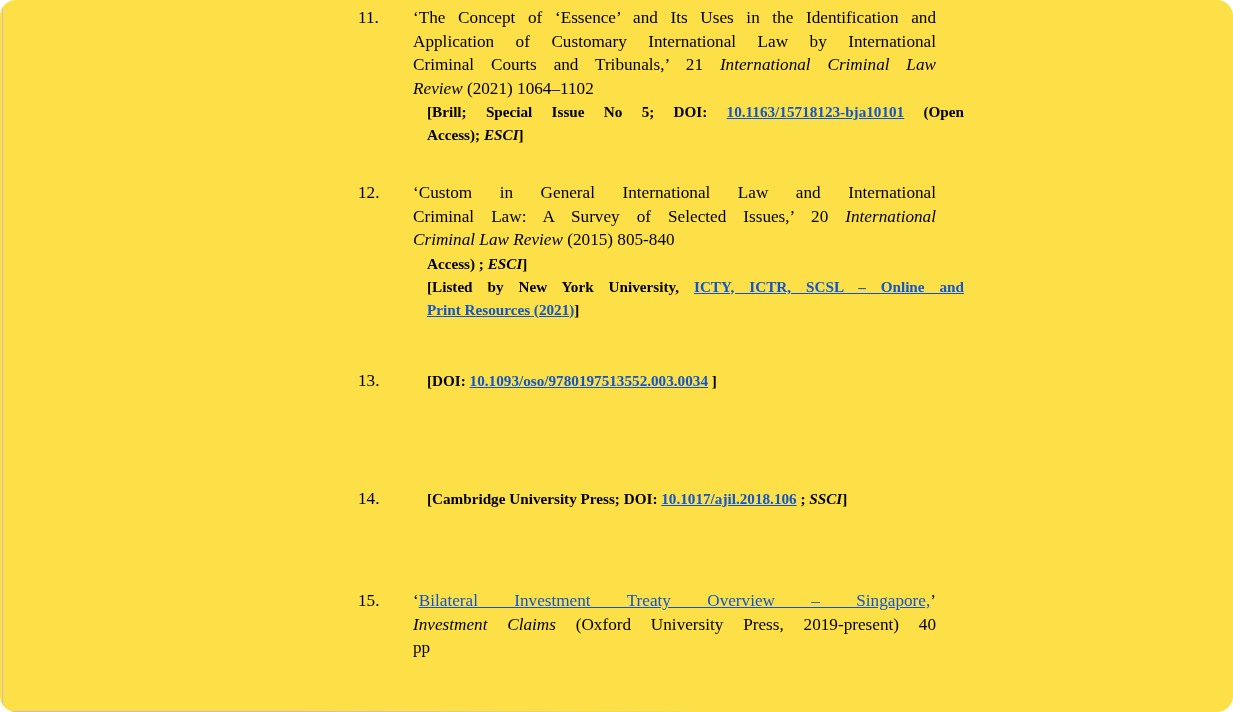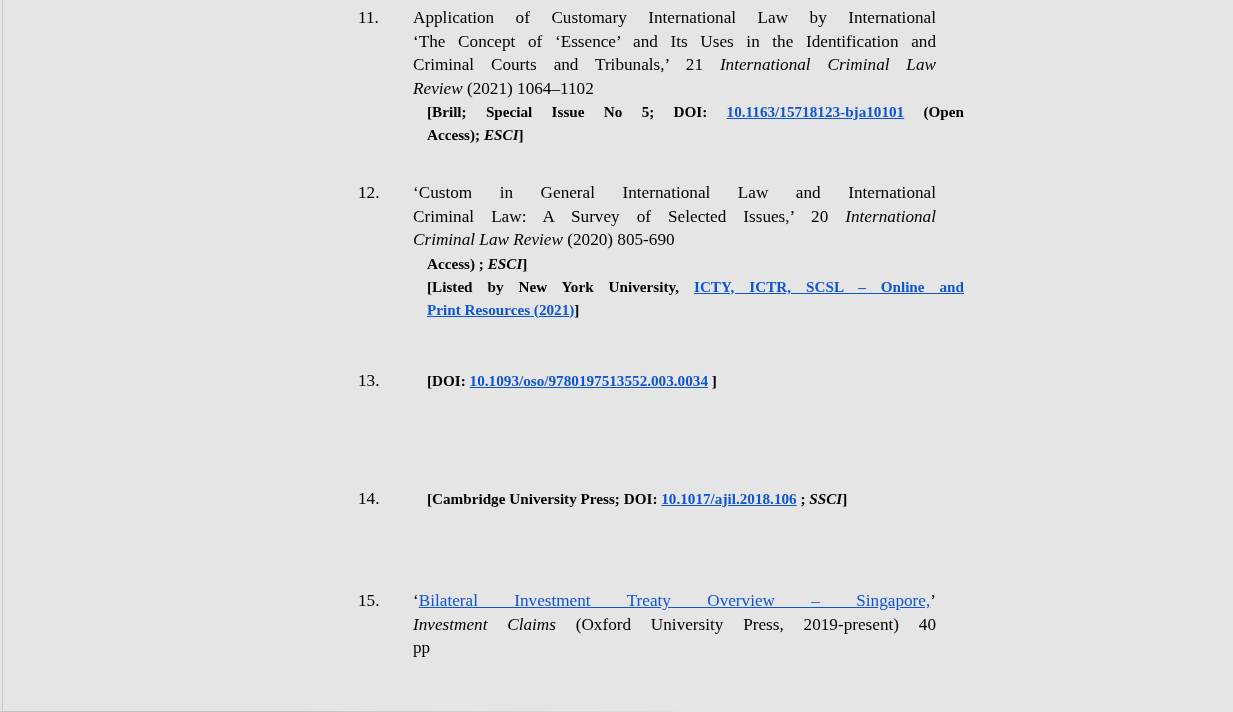--- a/index.html
+++ b/index.html
@@ -5,23 +5,24 @@
   html, body {
     margin: 0;
     padding: 0;
     background: #ffffff;
   }
   .viewport {
     position: relative;
     width: 1233px;
     height: 712px;
     overflow: hidden;
-    background: #e5e5e5;
+    background: #fde047;
     font-family: "Liberation Serif", "DejaVu Serif", serif;
     color: #000000;
+    border-radius: 16px;
   }
   .page-left-edge {
     position: absolute;
     left: 2px;
     top: 0;
     bottom: 0;
     width: 1px;
     background: #c6c6c6;
   }
   .page-bottom-edge {
@@ -81,39 +82,39 @@
 </head>
 <body>
 
 <div class="viewport">
   <div class="page-left-edge"></div>
 
   <section class="pub-item" style="top:6px">
     <div class="pub-num">11.</div>
     <div class="pub-body">
         <div class="t-lines">
+          <div class="t-line just"><span class="seg-normal">‘The Concept of ‘Essence’ and Its Uses in the Identification and</span></div>
           <div class="t-line just"><span class="seg-normal">Application of Customary International Law by International</span></div>
-          <div class="t-line just"><span class="seg-normal">‘The Concept of ‘Essence’ and Its Uses in the Identification and</span></div>
           <div class="t-line just"><span class="seg-normal">Criminal Courts and Tribunals,’ 21 </span><span class="seg-italic">International Criminal Law</span></div>
           <div class="t-line"><span class="seg-italic">Review</span><span class="seg-normal"> (2021) 1064–1102</span></div>
         </div>
         <div class="n-lines">
           <div class="n-line just"><span class="seg-normal">[Brill; Special Issue No 5; DOI: </span><a class="seg-link">10.1163/15718123-bja10101</a><span class="seg-normal"> (Open</span></div>
           <div class="n-line"><span class="seg-normal">Access); </span><span class="seg-italic">ESCI</span><span class="seg-normal">]</span></div>
         </div>
       </div>
   </section>
 
   <section class="pub-item" style="top:181px">
     <div class="pub-num">12.</div>
     <div class="pub-body">
         <div class="t-lines">
           <div class="t-line just"><span class="seg-normal">‘Custom in General International Law and International</span></div>
           <div class="t-line just"><span class="seg-normal">Criminal Law: A Survey of Selected Issues,’ 20 </span><span class="seg-italic">International</span></div>
-          <div class="t-line"><span class="seg-italic">Criminal Law Review</span><span class="seg-normal"> (2020) 805-690</span></div>
+          <div class="t-line"><span class="seg-italic">Criminal Law Review</span><span class="seg-normal"> (2015) 805-840</span></div>
         </div>
         <div class="n-lines">
           <div class="n-line"><span class="seg-normal">Access) ; </span><span class="seg-italic">ESCI</span><span class="seg-normal">]</span></div>
           <div class="n-line just"><span class="seg-normal">[Listed by New York University, </span><a class="seg-link">ICTY, ICTR, SCSL – Online and</a></div>
           <div class="n-line"><a class="seg-link">Print Resources (2021)</a><span class="seg-normal">]</span></div>
         </div>
       </div>
   </section>
 
   <section class="pub-item" style="top:369px">

